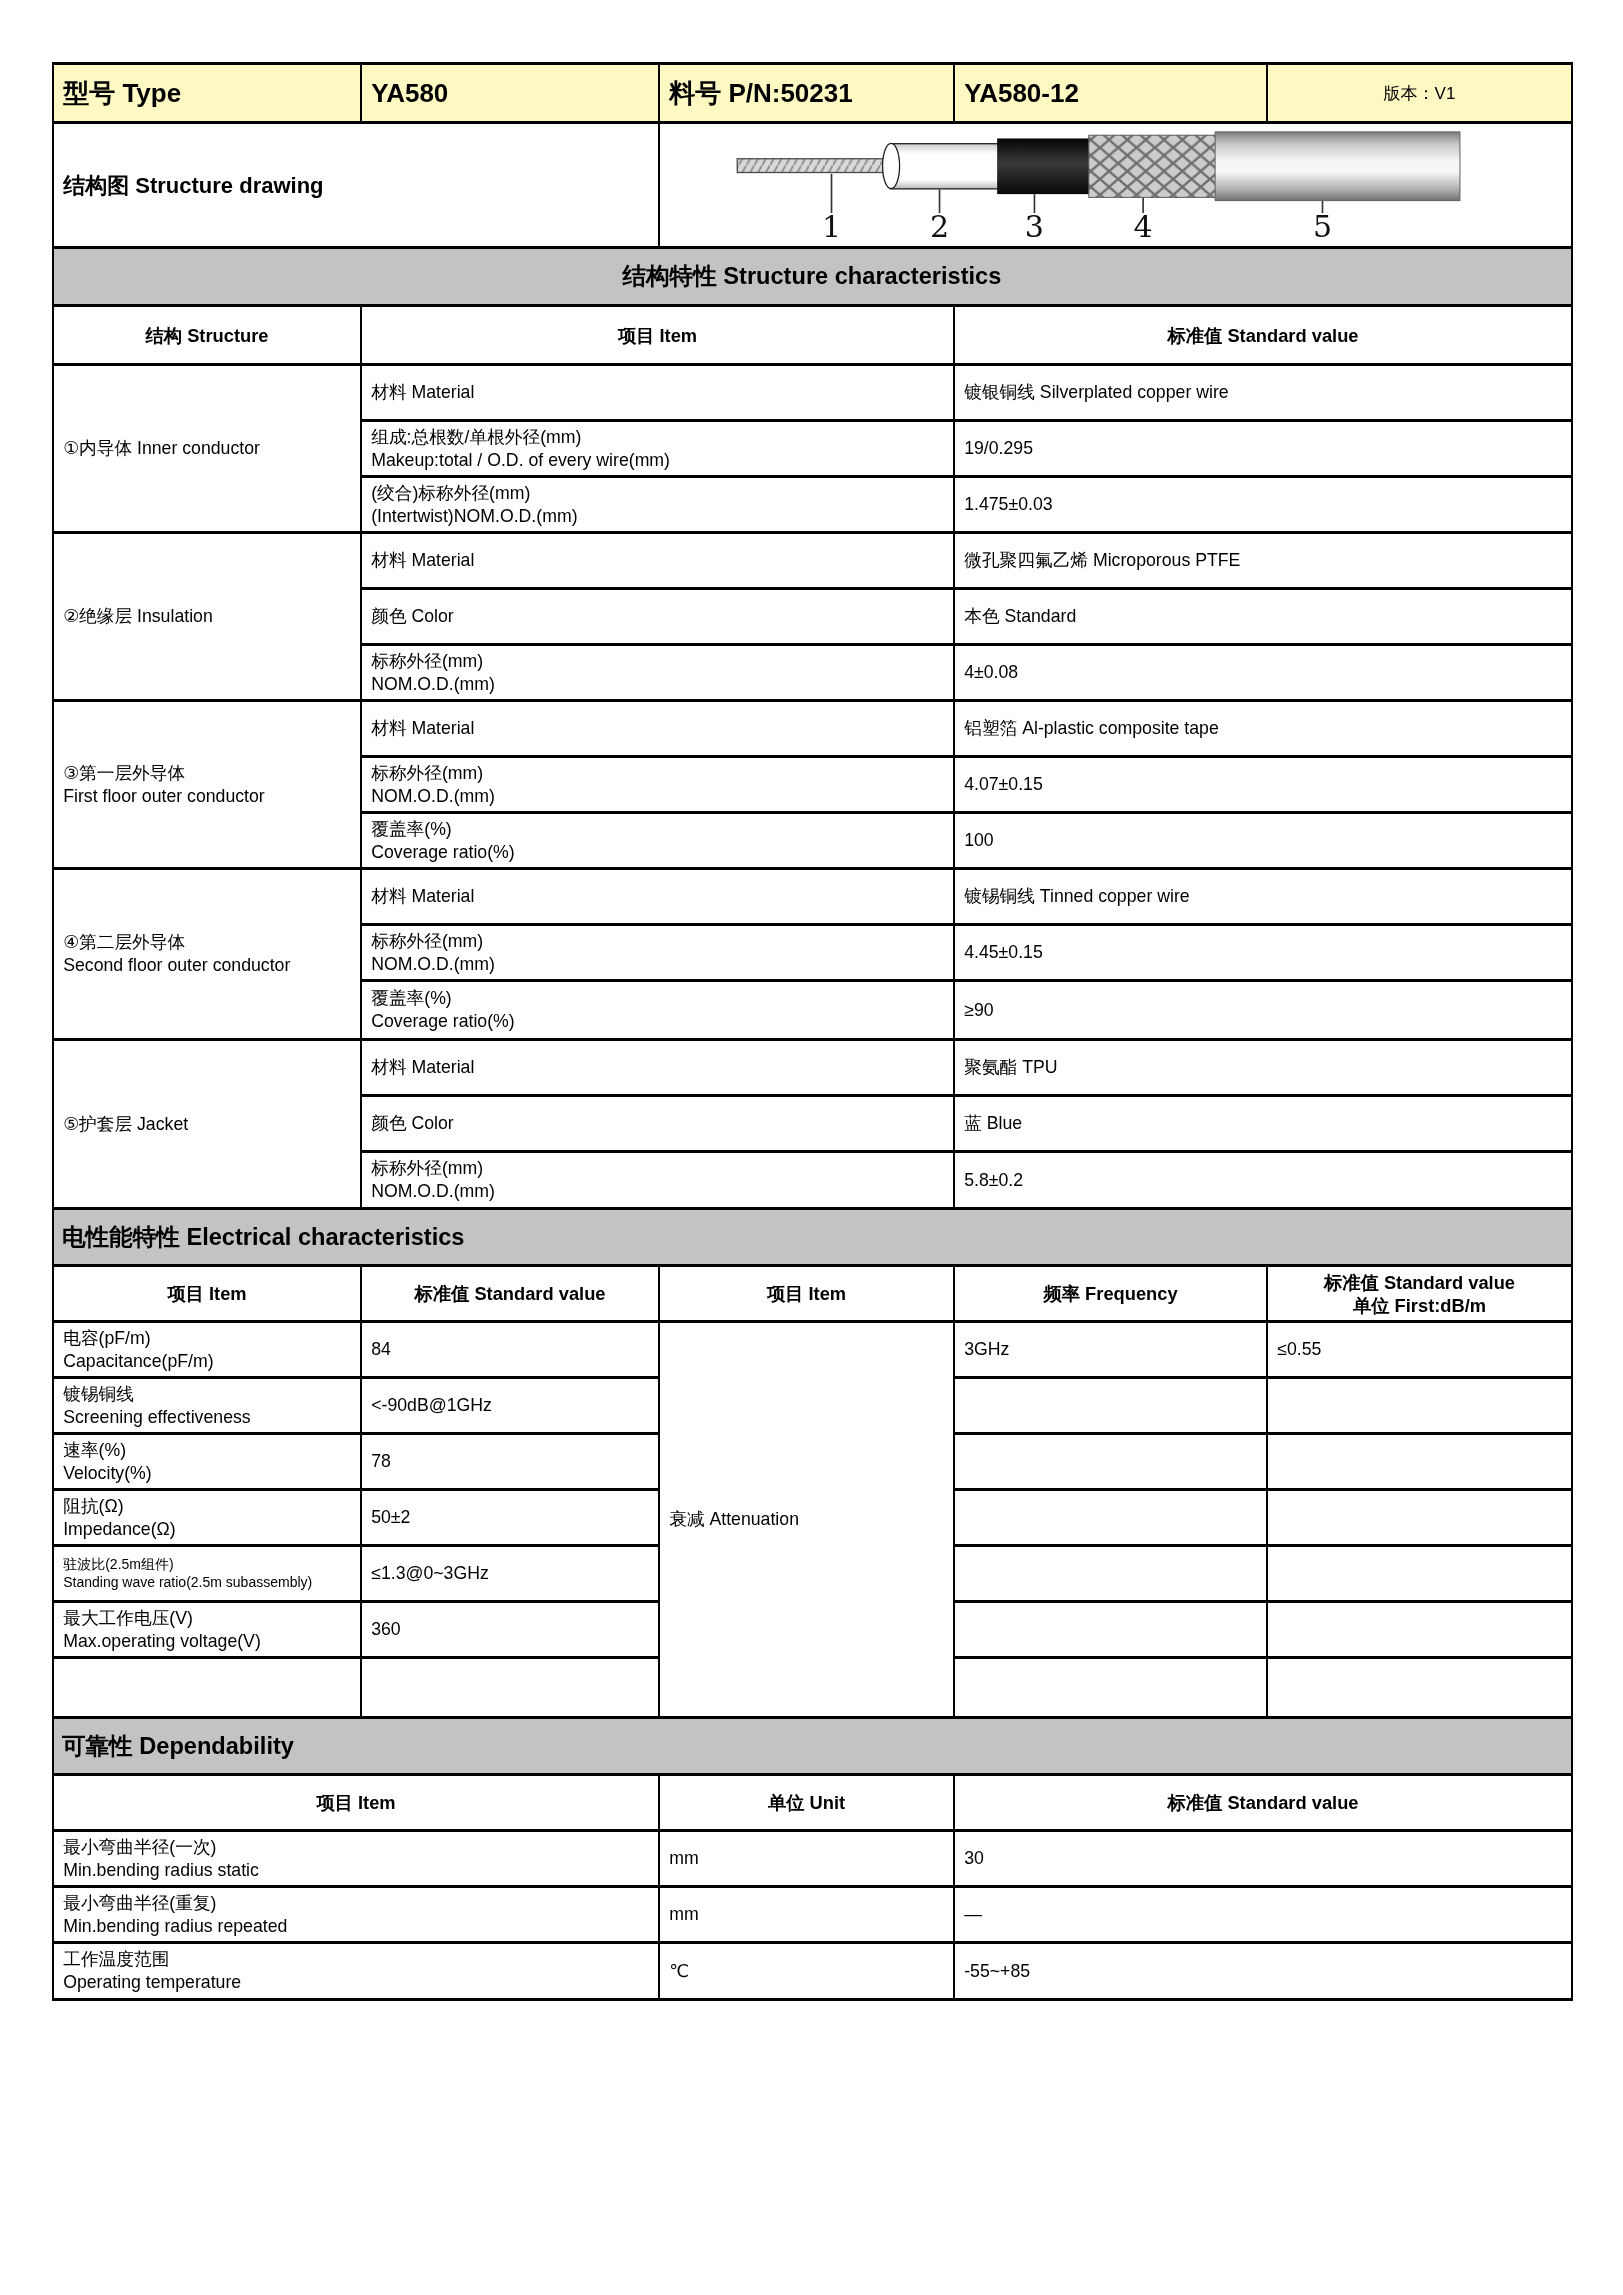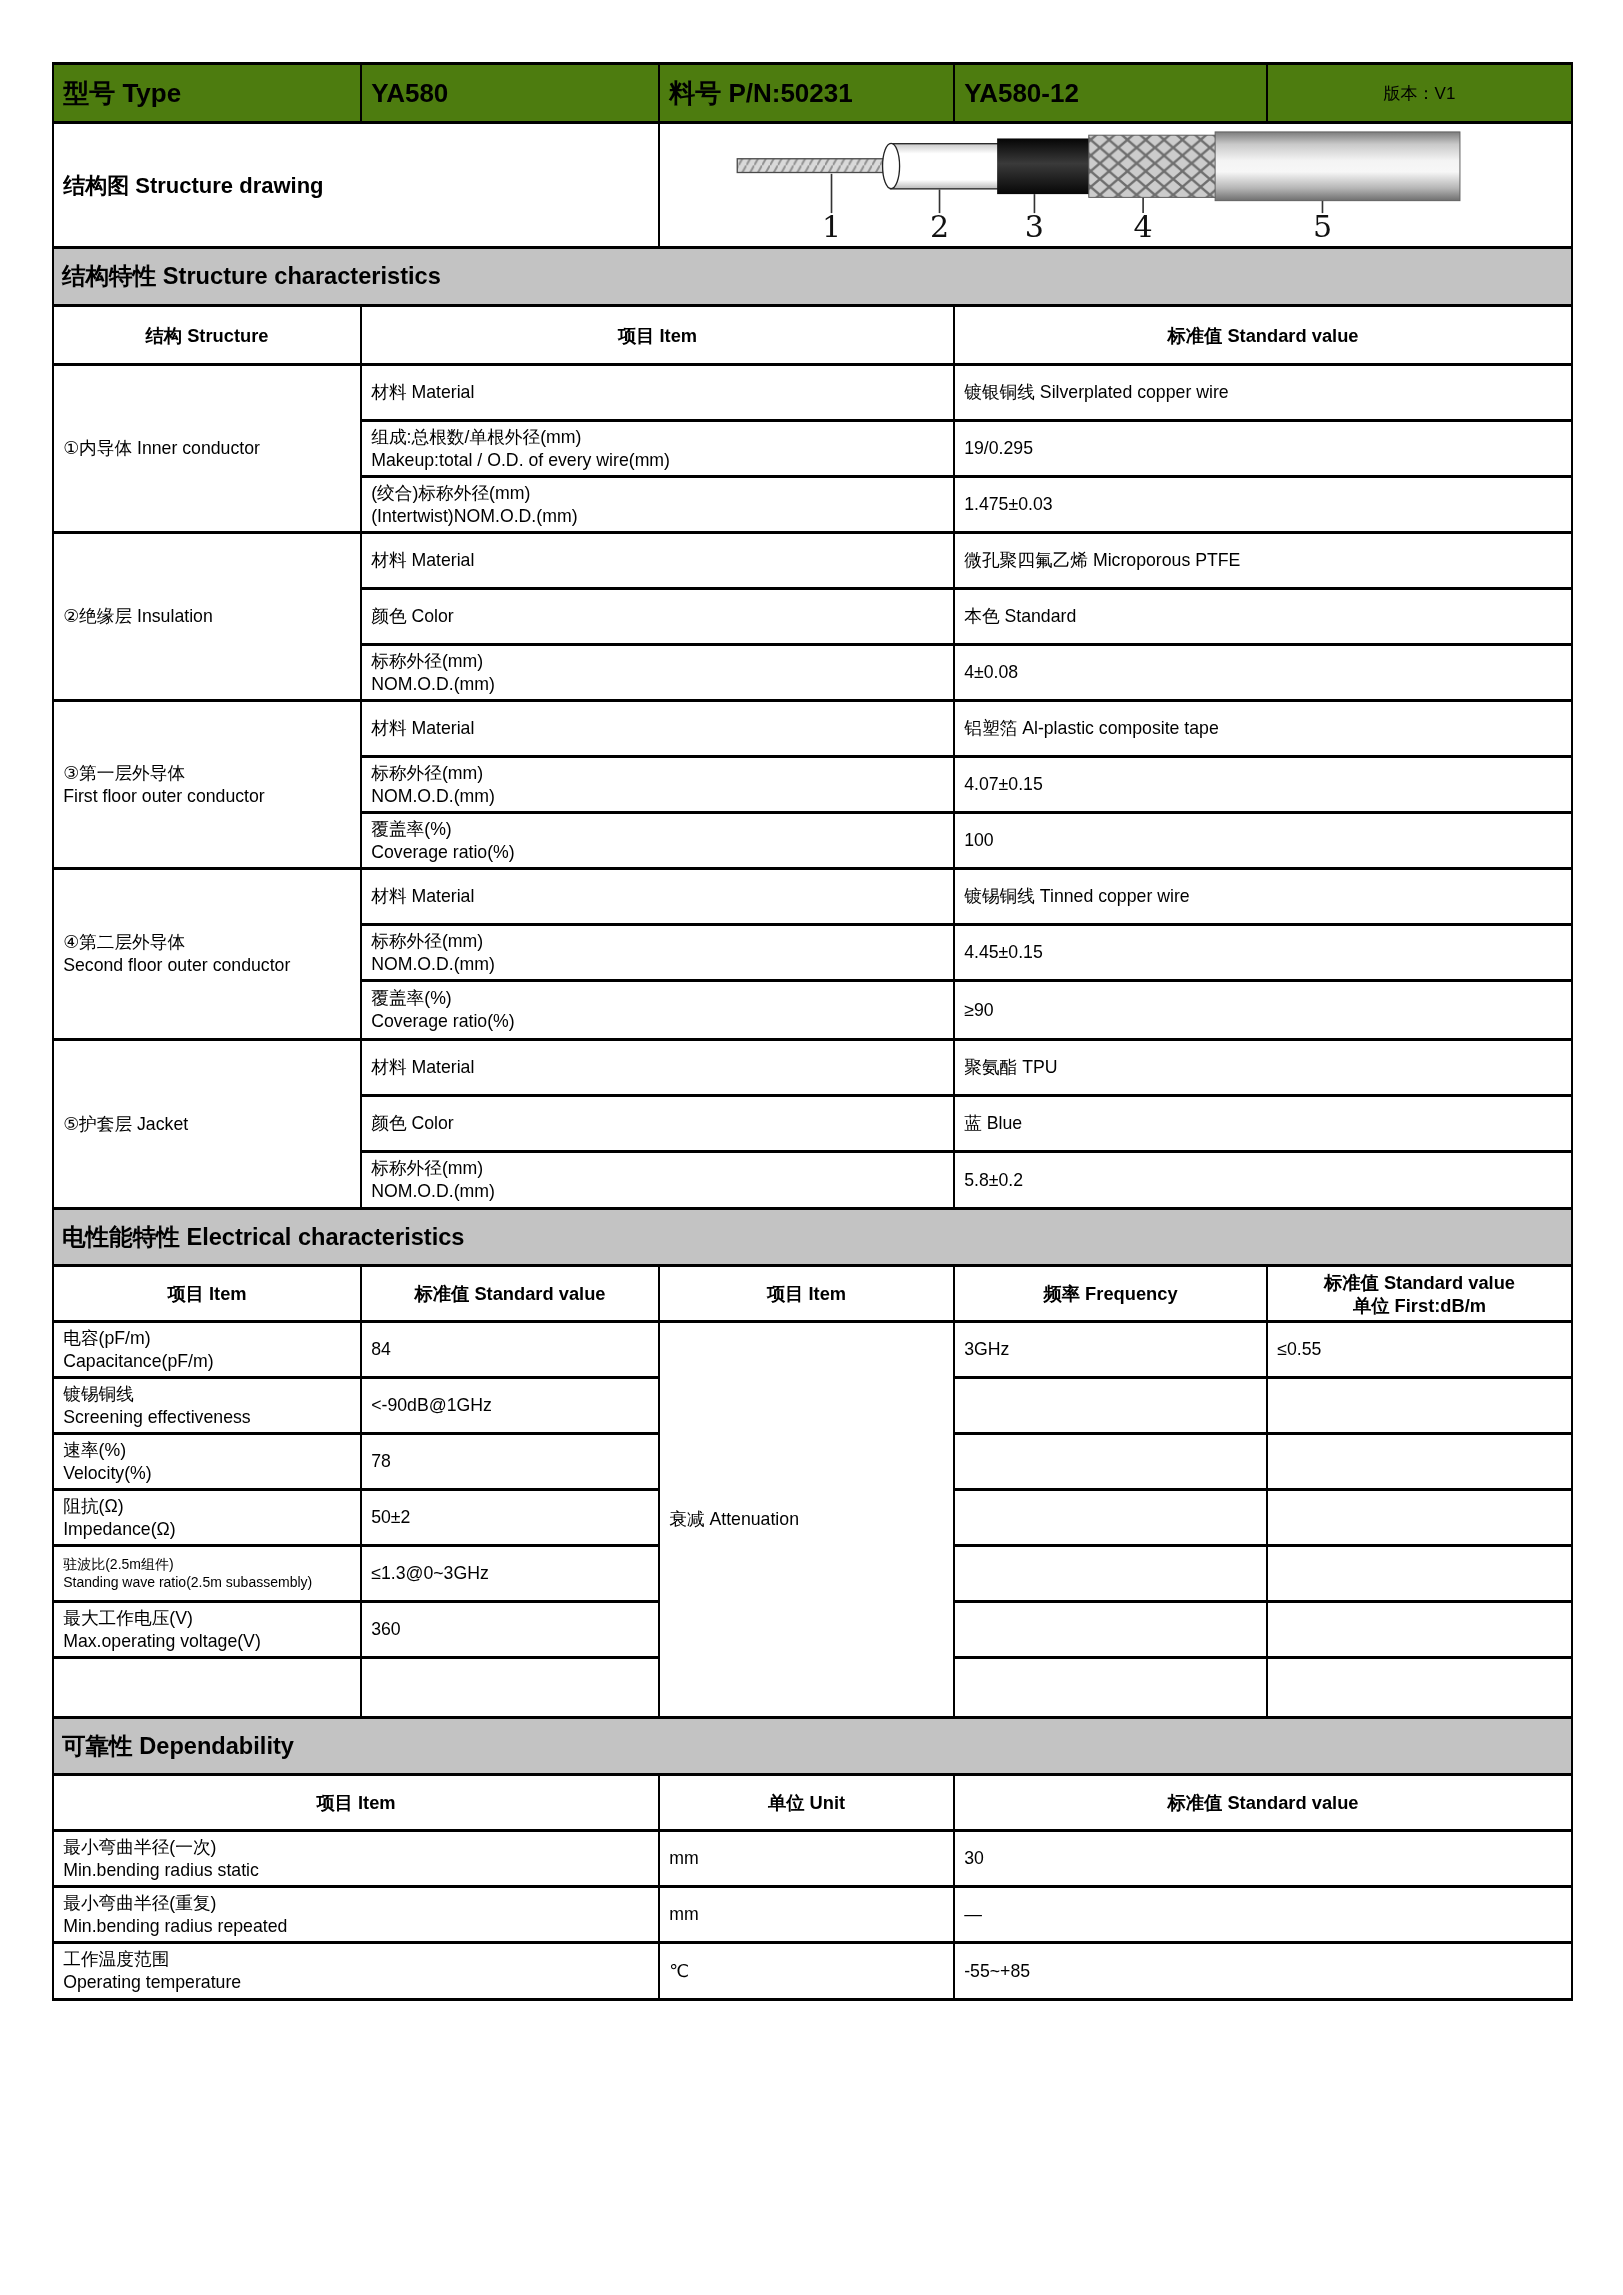--- a/index.html
+++ b/index.html
@@ -20,23 +20,23 @@
   td {
     border: 2px solid #000;
     border-top-width: 3.3px; border-bottom-width: 3.3px;
     padding: 0 9.2px;
     font-size: 17.7px; line-height: 23px;
     vertical-align: middle;
     overflow: hidden;
     background: #fff;
   }
   tr { height: 56px; }
-  tr.h90 { height: 59px; } tr.h187 { height: 122px; } tr.h88 { height: 58px; }
+  tr.h90 { height: 59px; } tr.h187 { height: 122px; } tr.h88 { height: 58px; text-align: center; }
   tr.h87 { height: 57px; } tr.h92 { height: 60px; }
-  td.gray { background: #4d7c0f; margin-left: 44px; }
+  td.gray { background: #fef9c3; margin-left: 44px; }
   td.hdr { font-size: 26px; font-weight: bold; }
   td.ver { font-size: 17px; text-align: center; font-weight: normal; }
   td.sect { font-size: 23.6px; font-weight: bold; background: #c3c3c3; padding-left: 7.9px; }
   td.colh { font-size: 18.3px; font-weight: bold; text-align: center; }
   td.c { }
   td.drawlabel { font-size: 22px; font-weight: bold; }
   td.drawcell { padding: 0; }
   td.swr div { font-size: 14px; line-height: 17.7px; }
   .line { min-height: 0; }
   svg text.callout {

